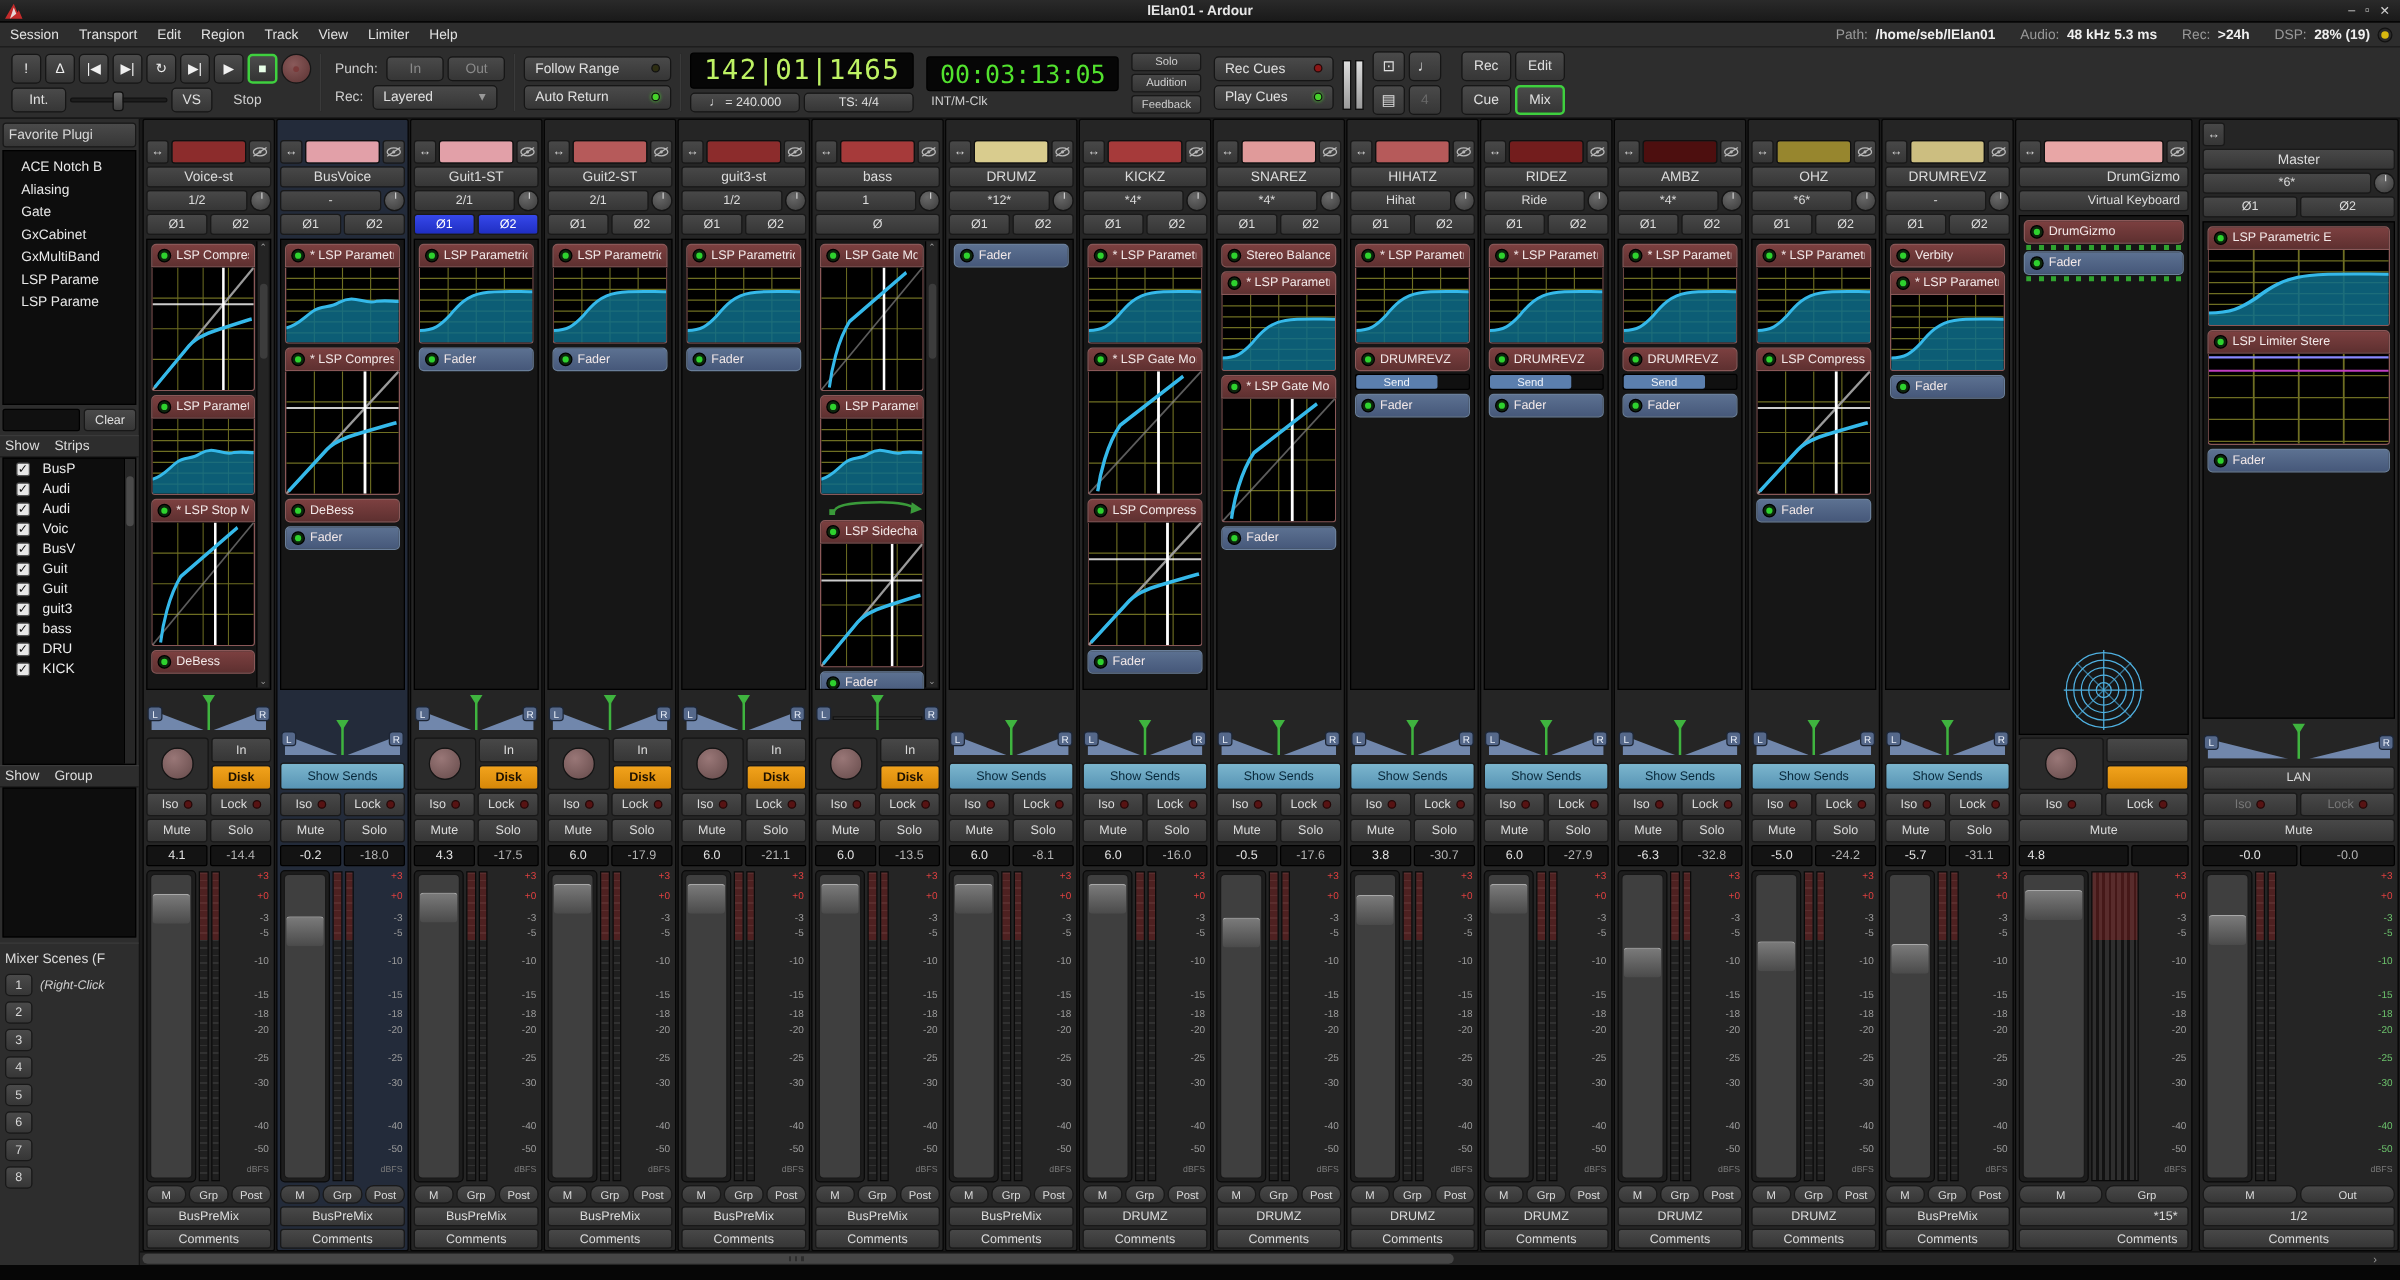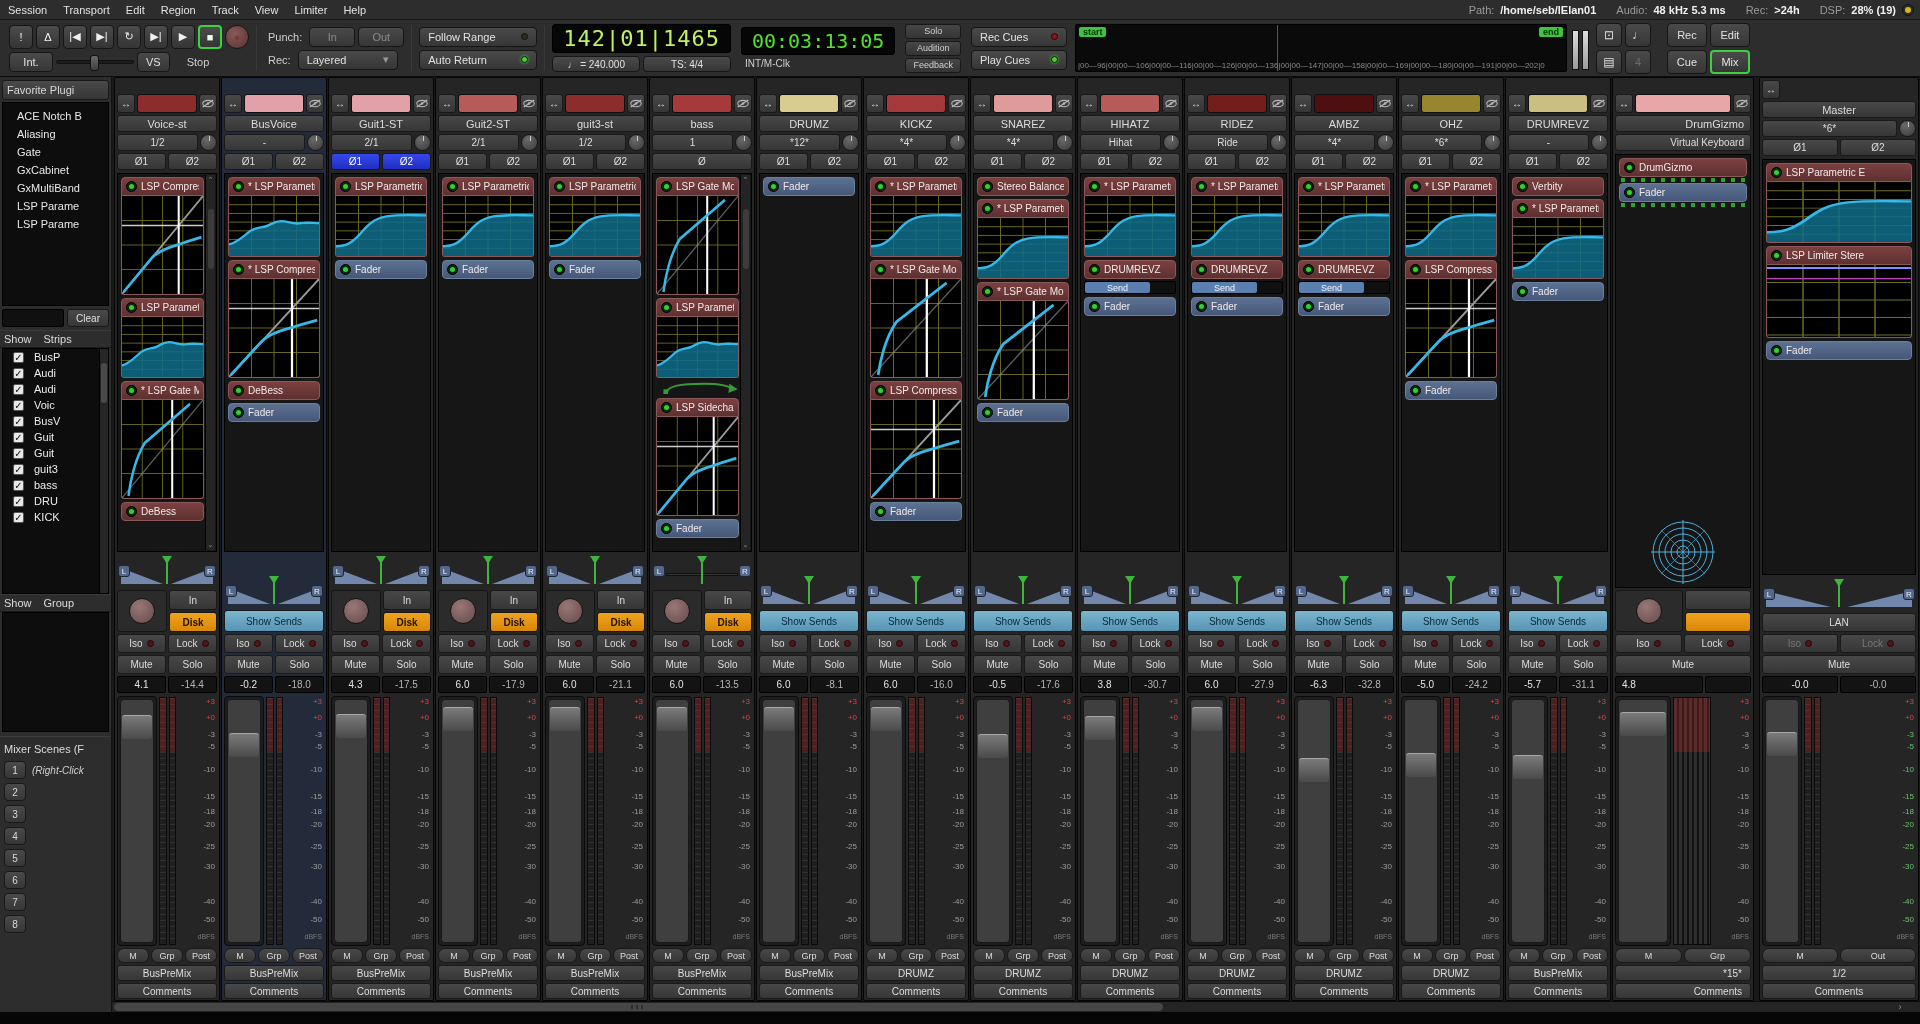--- a/index.html
+++ b/index.html
@@ -206,20 +206,32 @@
     background:repeating-linear-gradient(90deg,#2d2d2d 0 2px,transparent 2px 5px); }
   .hs-arrow { position:absolute; right:14px; top:0; bottom:0; width:12px; color:#999; font-size:9px;
     display:flex; align-items:center; justify-content:center; }
   .statusbar { height:12px; background:#060606; }
 </style>
 </head>
 <body>
 
 <div id="app">
 
+  <div class="titlebar">
+    <svg class="tb-logo" viewBox="0 0 16 14">
+      <path d="M1,13 L8,1 L11,8 L12,6 L15,13 Z" fill="#c22b2b"></path>
+      <path d="M5,13 L8,4 L10,9 Z" fill="#e8d8d8"></path>
+    </svg>
+    <span class="tb-title">lElan01 - Ardour</span>
+    <span class="tb-controls">
+      <span>–</span>
+      <span>▫</span>
+      <span>✕</span>
+    </span>
+  </div>
 
   <div class="menubar">
     <div id="menus" style="display:flex">
         <div class="menu-item">Session</div>
         <div class="menu-item">Transport</div>
         <div class="menu-item">Edit</div>
         <div class="menu-item">Region</div>
         <div class="menu-item">Track</div>
         <div class="menu-item">View</div>
         <div class="menu-item">Limiter</div>
@@ -308,26 +320,20 @@
     <div class="tgroup">
       <span class="pill" style="width:96px; justify-content:space-between">
         <span>Rec Cues</span>
           <span class="led reddark" style="background:#8c1616"></span>
       </span>
       <span class="pill" style="width:96px; justify-content:space-between">
         <span>Play Cues</span>
           <span class="led green"></span>
       </span>
     </div>
-    <div class="timeline">
-      <span class="tl-tag start">start</span>
-      <span class="tl-tag end">end</span>
-      <span class="tl-playhead"></span>
-      <span class="tl-ruler">|00—96|00|00—106|00|00—116|00|00—126|00|00—136|00|00—147|00|00—158|00|00—169|00|00—180|00|00—191|00|00—202|0</span>
-    </div>
     <div class="tminis">
         <i></i>
         <i class="second"></i>
       </div>
     <div class="tgroup">
       <div class="modegrid">
         <span class="mode-btn icon">⊡</span>
         <span class="mode-btn icon">♩</span>
         <span class="sp"></span>
         <span class="mode-btn">Rec</span>
@@ -509,21 +515,21 @@
                   <line x1="0" y1="45" x2="100" y2="45" stroke="#6e6e22" stroke-width="1"></line>
                   <line x1="0" y1="54" x2="100" y2="54" stroke="#6e6e22" stroke-width="1"></line>
                   <path d="M0,50 C10,48 16,41 24,36 C30,32 36,33 42,31 C48,29 50,26 58,26 C66,26 72,30 80,28 C88,27 94,28 100,28 L100,62 L0,62 Z" fill="#0e6d8a" opacity="0.85"></path>
                   <path d="M0,50 C10,48 16,41 24,36 C30,32 36,33 42,31 C48,29 50,26 58,26 C66,26 72,30 80,28 C88,27 94,28 100,28" fill="none" stroke="#35b9ea" stroke-width="2.5"></path>
                 </svg>
               </div>
               <div class="proc hasgraph">
                 <span class="pled">
                   <i></i>
                 </span>
-                <span class="plabel">* LSP Gate M</span>
+                <span class="plabel">* LSP Stop M</span>
               </div>
               <div class="graphframe">
                 <svg viewBox="0 0 100 100" preserveAspectRatio="none" height="98">
                   <line x1="25" y1="0" x2="25" y2="100" stroke="#6e6e22" stroke-width="1"></line>
                   <line x1="50" y1="0" x2="50" y2="100" stroke="#6e6e22" stroke-width="1"></line>
                   <line x1="75" y1="0" x2="75" y2="100" stroke="#6e6e22" stroke-width="1"></line>
                   <line x1="0" y1="25" x2="100" y2="25" stroke="#6e6e22" stroke-width="1"></line>
                   <line x1="0" y1="50" x2="100" y2="50" stroke="#6e6e22" stroke-width="1"></line>
                   <line x1="0" y1="75" x2="100" y2="75" stroke="#6e6e22" stroke-width="1"></line>
                   <line x1="0" y1="100" x2="100" y2="0" stroke="#9a9a9a" stroke-width="1.5" opacity="0.6"></line>

